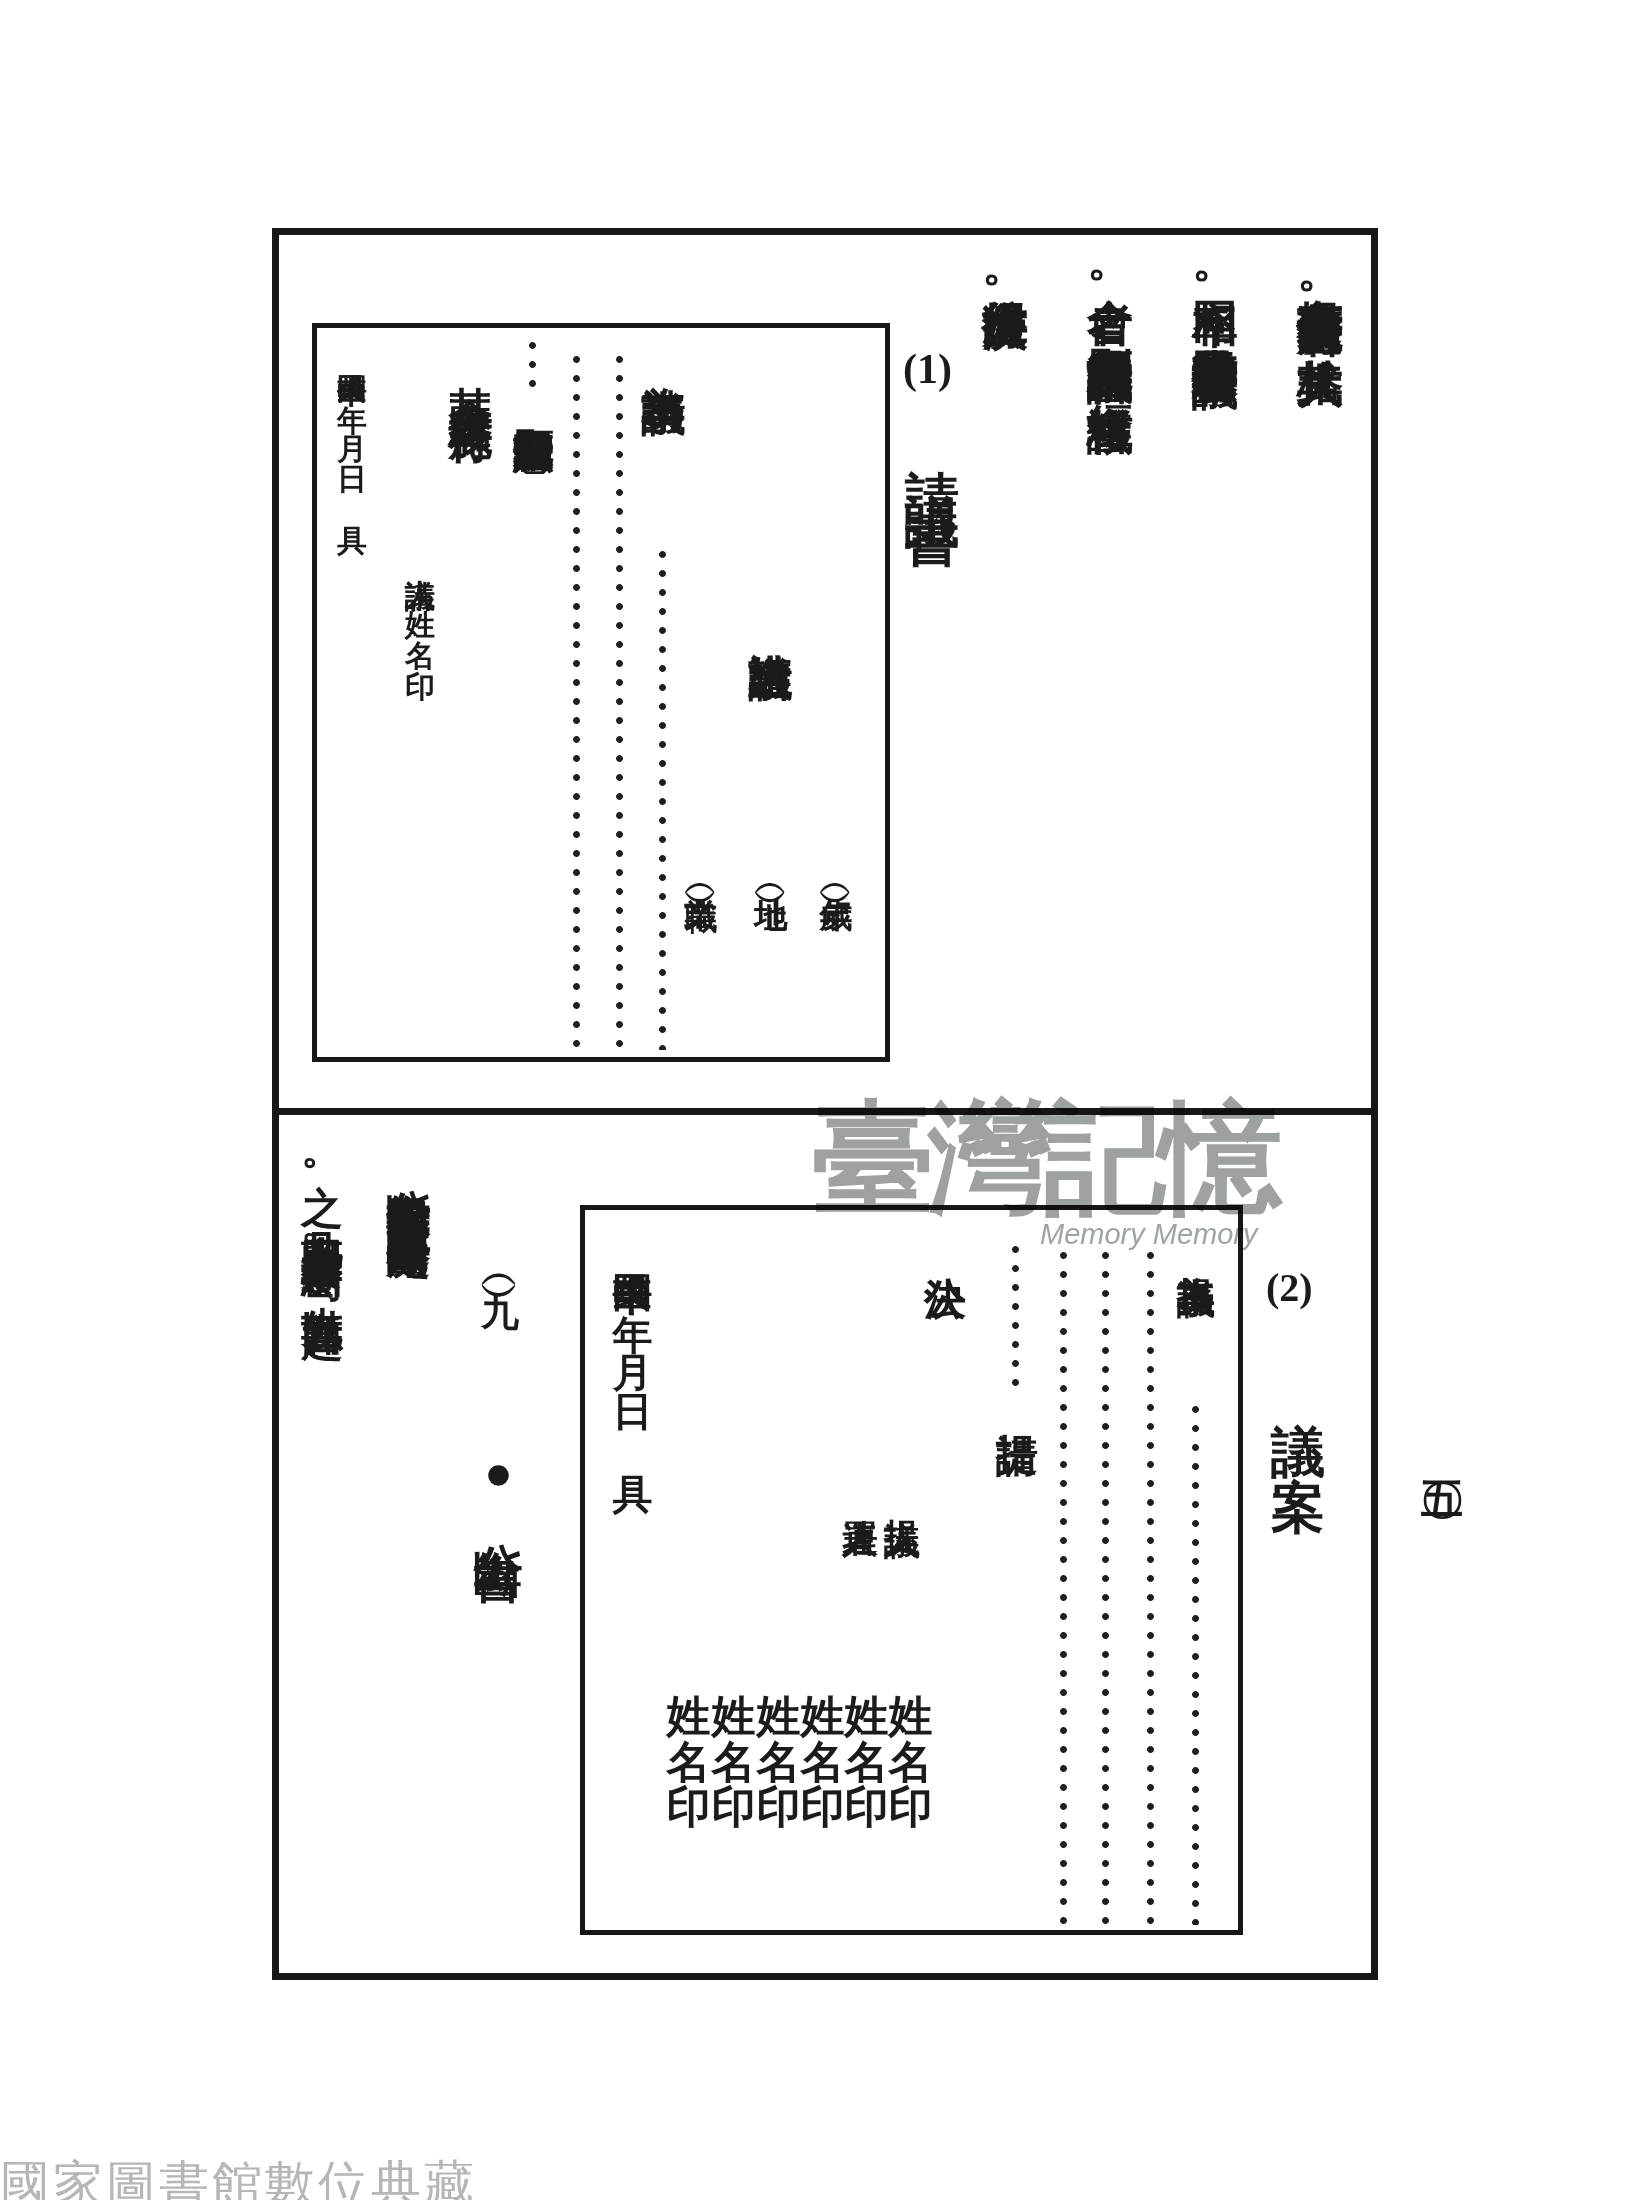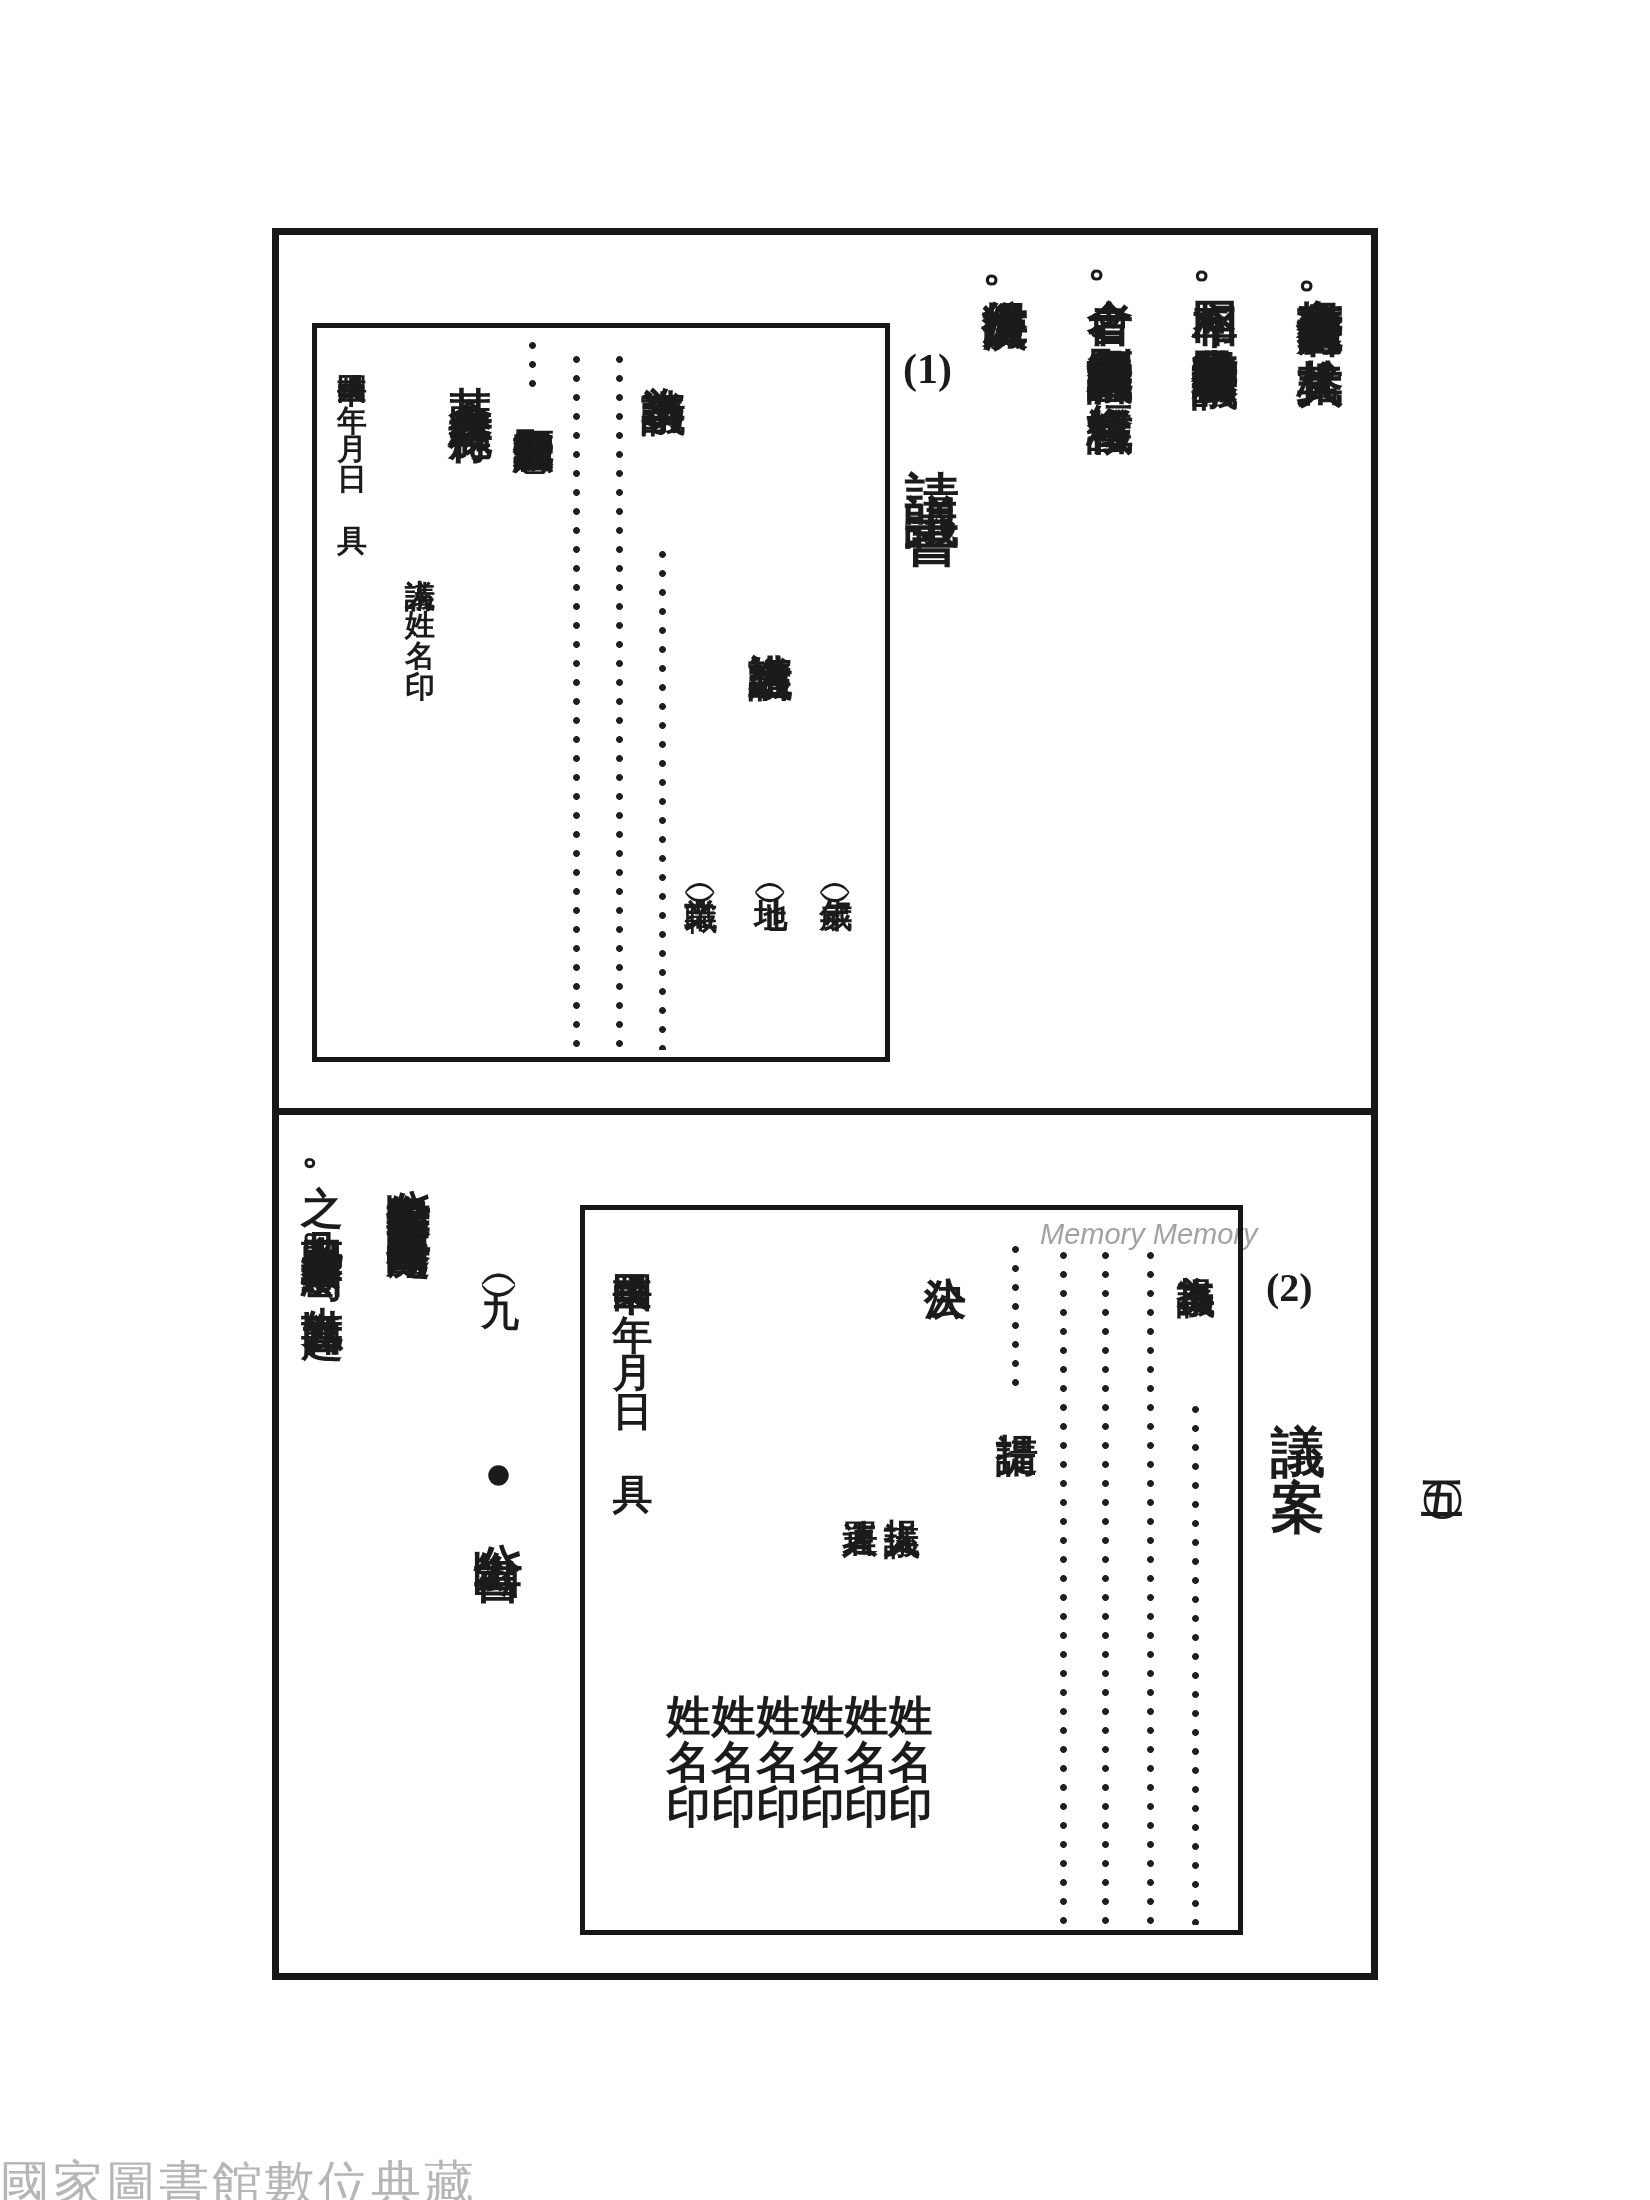--- a/index.html
+++ b/index.html
@@ -84,17 +84,18 @@
 
   <div class="vcol" style="left:612px;top:1243px;font-size:40px;">中華民國　年　月　日　　具</div>
 
   <div class="vcol" style="left:481px;top:1262px;font-size:38px;">（九）</div>
   <div class="vcol" style="left:474px;top:1446px;font-size:48px;letter-spacing:6px;">●公斷書</div>
   <div class="vcol" style="left:386px;top:1155px;font-size:44px;letter-spacing:3px;">公斷書限于商會中附設之商事公斷處用</div>
   <div class="vcol" style="left:301px;top:1150px;font-size:42px;letter-spacing:3px;">之。凡商人因財貨等事糾葛。先以書面赴</div>
 
   <div class="vcol" style="left:1421px;top:1448px;font-size:42px;">五〇</div>
 
+  <div class="wm-cjk">臺灣記憶</div>
   <div class="wm-en">Memory Memory</div>
 
   <div class="caption">國家圖書館數位典藏</div>
 
 </div>
 
 </body></html>

